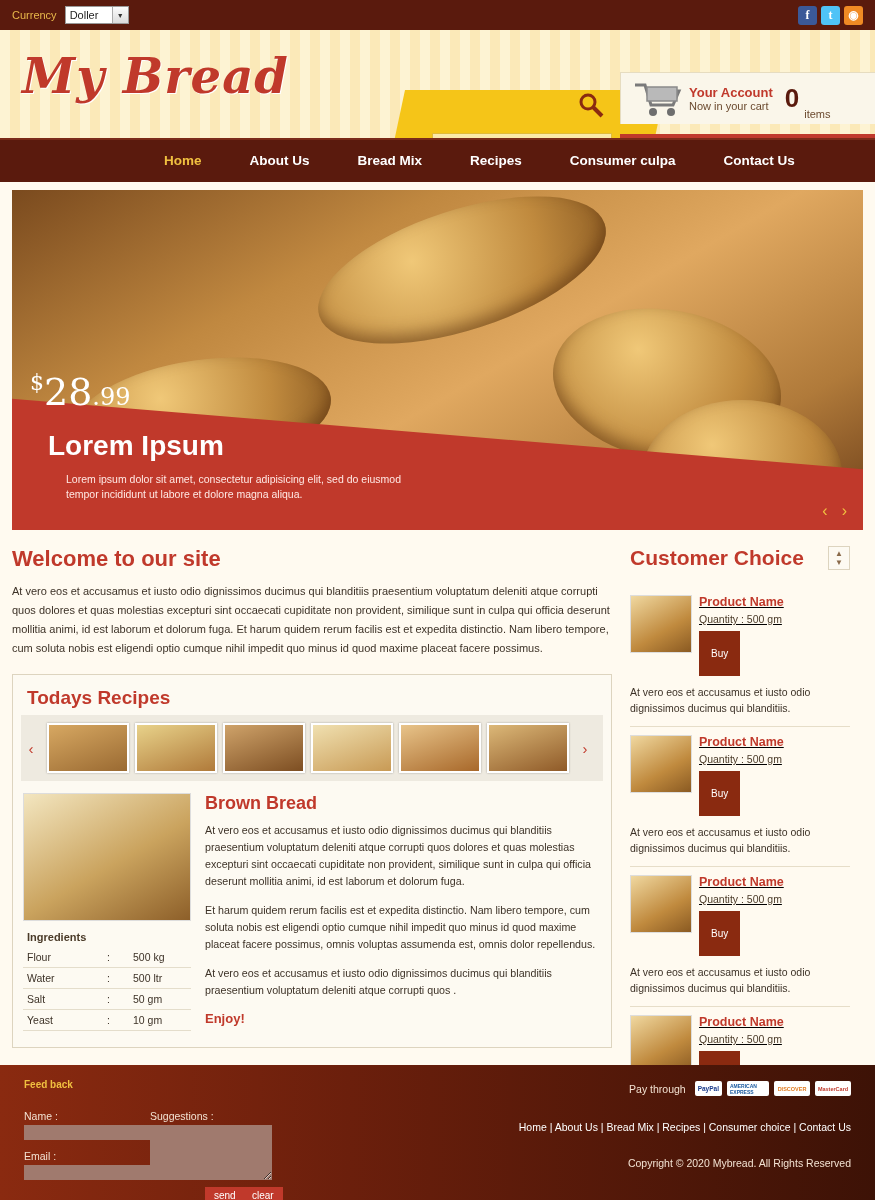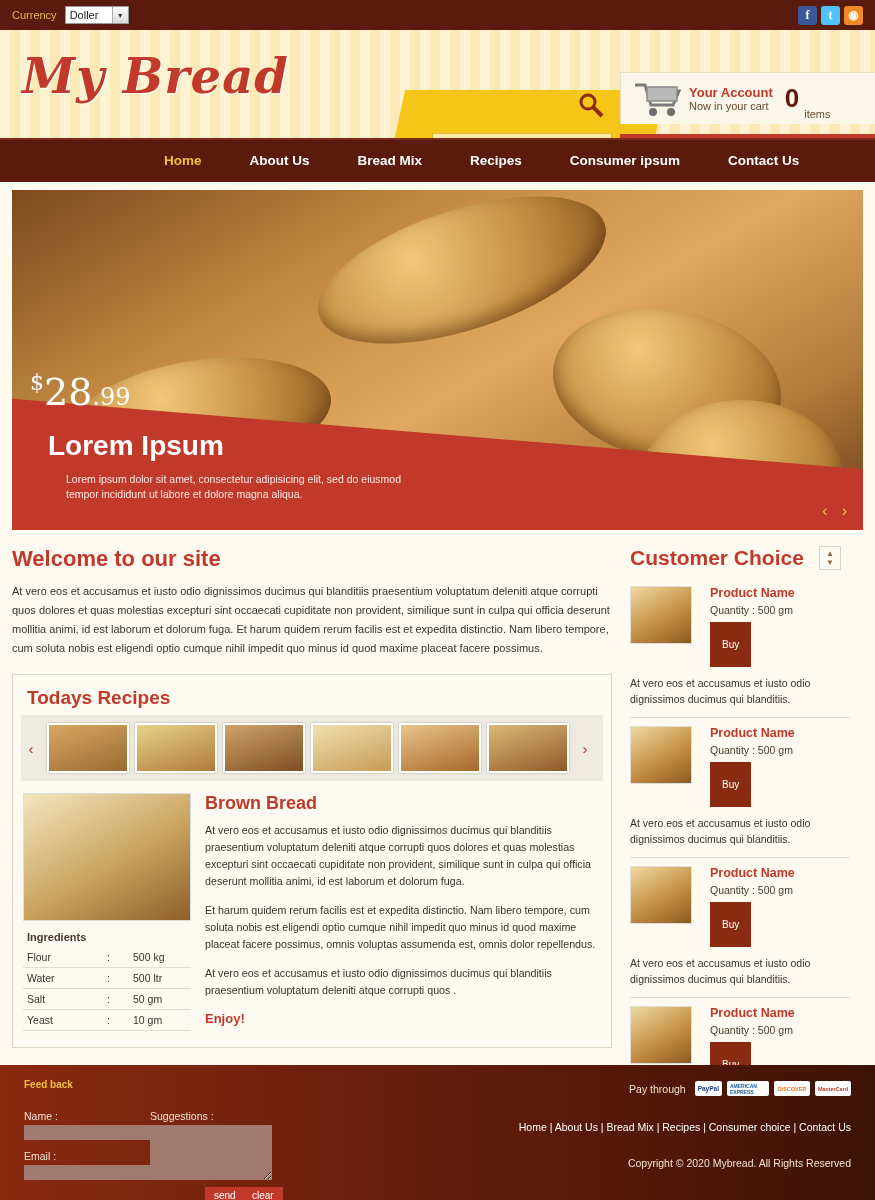--- a/index.html
+++ b/index.html
@@ -171,29 +171,29 @@
   .ing-table td { padding: 4px 4px; border-bottom: 1px solid #e4ddcb; }
   .ing-table td.sep { width: 26px; }
   .ing-table td.val { width: 62px; }
 
   .recipe-right { flex: 1; }
   .recipe-title { color: #c0392b; font-size: 18px; font-weight: bold; margin-bottom: 8px; }
   .recipe-right p { font-size: 10.7px; color: #3d3227; line-height: 17px; margin-bottom: 12px; }
   .enjoy { color: #c0392b; font-size: 13px; font-weight: bold; }
 
   
-  .cc-head { display: flex; align-items: center; gap: 15px; margin-bottom: 8px; }
+  .cc-head { display: flex; align-items: center; gap: 24px; margin-bottom: 17px; }
   .cc-title { color: #c0392b; font-size: 21px; font-weight: bold; }
   .cc-spin {
     width: 22px; height: 24px; background: #fdfaf2; border: 1px solid #ddd4bf;
     display: flex; flex-direction: column; align-items: center; justify-content: center;
     font-size: 8px; color: #8a6a4a; line-height: 9px;
   }
   .cc-item { padding: 8px 0 10px 0; border-bottom: 1px solid #e6ddc8; }
-  .cc-top { display: flex; gap: 18px; }
+  .cc-top { display: flex; gap: 7px; text-decoration: underline; }
   .cc-img {
     width: 62px; height: 58px; flex: 0 0 62px; border: 1px solid #ddd;
     background: linear-gradient(150deg,#f0d8a0,#c08a3e 60%,#8a5a22);
   }
   .cc-name { color: #c0392b; font-size: 12.5px; font-weight: bold; }
   .cc-qty { font-size: 10.5px; color: #4a3a28; margin: 4px 0 6px 0; }
   .buy-btn {
     background: #8a2a10; color: #fff; font-size: 10px; border: none;
     padding: 17px 12px; cursor: pointer; font-family: "Liberation Sans", sans-serif;
   }
@@ -272,21 +272,21 @@
       
       
     </div>
   </div>
 
   <div class="nav">
     <a href="#" class="active">Home</a>
     <a href="#">About Us</a>
     <a href="#">Bread Mix</a>
     <a href="#">Recipes</a>
-    <a href="#">Consumer ipsum</a>
+    <a href="#">Consumer culpa</a>
     <a href="#">Contact Us</a>
   </div>
 
   <div class="hero">
     <div class="loaf" style="left:300px; top:20px; width:300px; height:120px; transform:rotate(-18deg);"></div>
     <div class="loaf" style="left:540px; top:120px; width:230px; height:150px; transform:rotate(10deg);"></div>
     <div class="loaf" style="left:630px; top:210px; width:200px; height:150px;"></div>
     <div class="loaf" style="left:60px; top:170px; width:260px; height:110px; transform:rotate(-8deg);"></div>
     <div class="hero-red"></div>
     <div class="hero-price">

